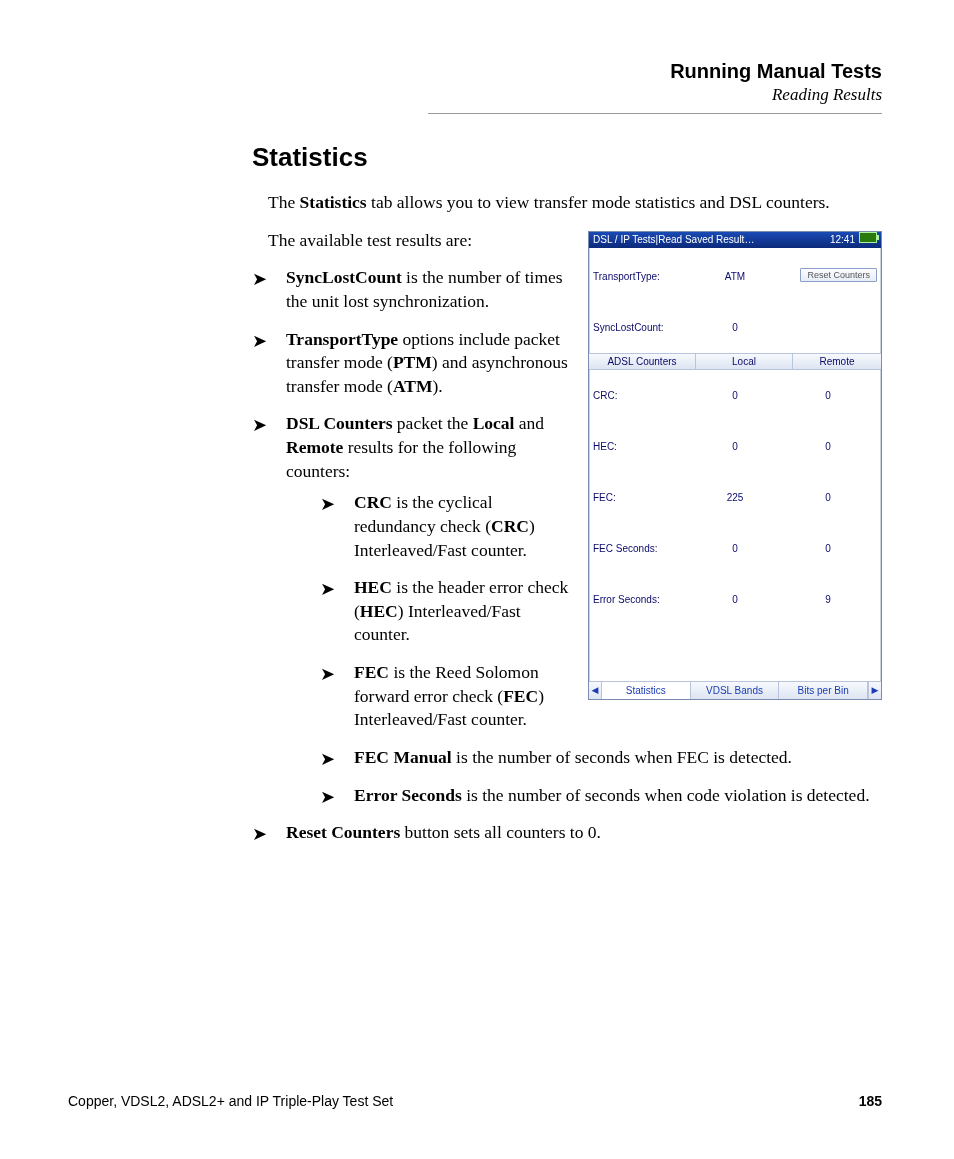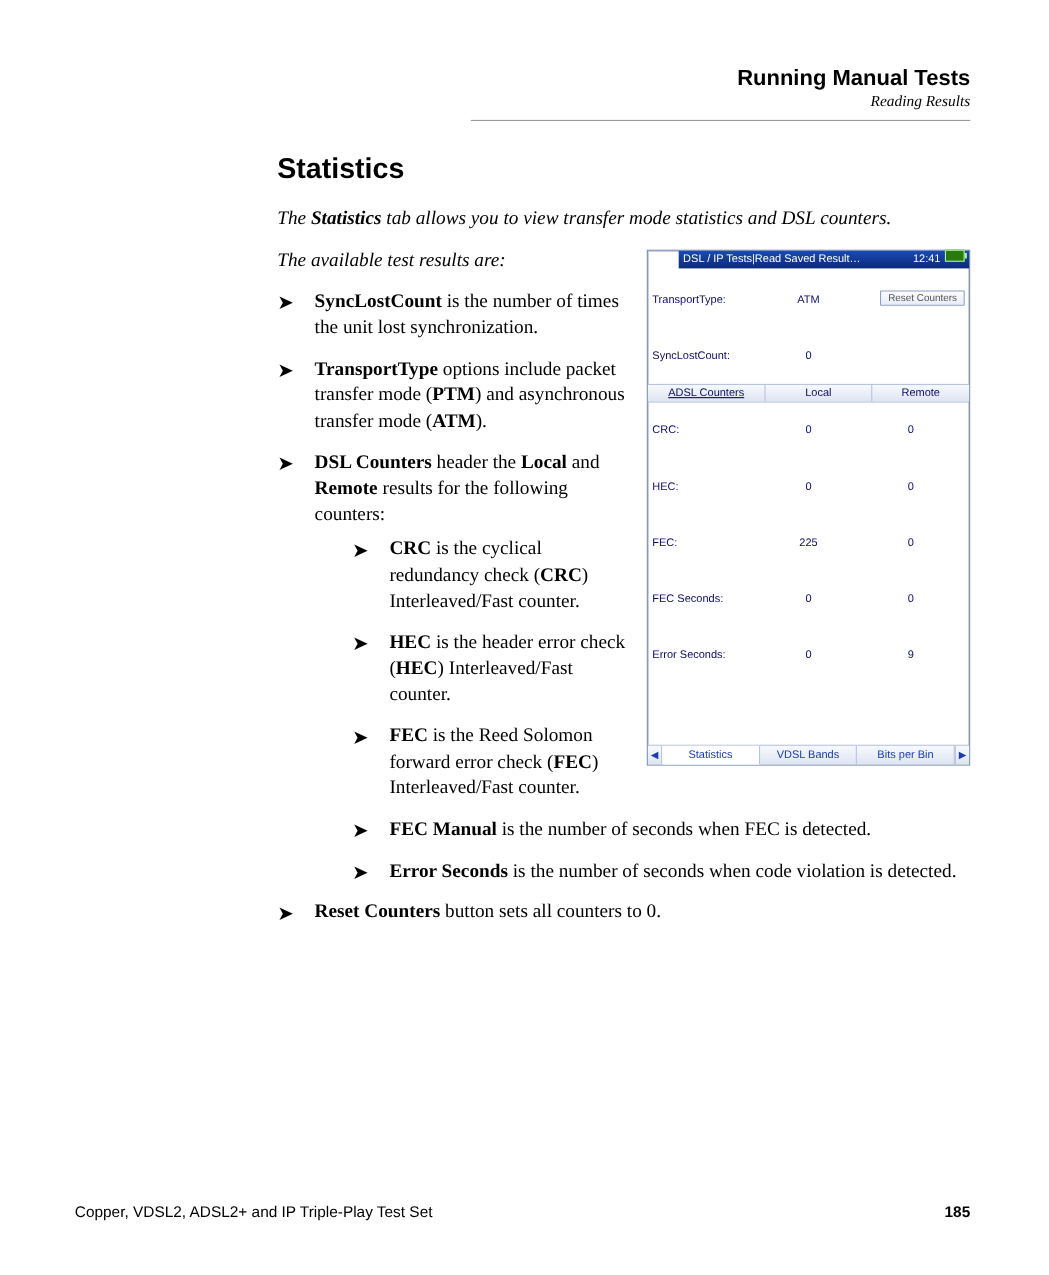--- a/index.html
+++ b/index.html
@@ -23,21 +23,21 @@
     text-align: right;
     margin-bottom: 8px;
   }
   .header-title {
     font-family: Arial, Helvetica, sans-serif;
     font-weight: bold;
     font-size: 20px;
   }
   .header-sub {
     font-style: italic;
-    font-size: 14px;
+    font-size: 17px;
     margin-top: 2px;
   }
   .hr {
     border: none;
     border-top: 1px solid #999;
     margin: 6px 0 28px 0;
     width: 56%;
     margin-left: auto;
   }
   .content {
@@ -45,22 +45,21 @@
   }
   .section-title {
     font-family: Arial, Helvetica, sans-serif;
     font-weight: bold;
     font-size: 26px;
     margin: 0 0 18px 0;
   }
   .para {
     font-size: 17.5px;
     line-height: 1.35;
-    margin: 0 0 14px 0;
-    font-style: italic;
+    margin: 0 0 14px 16px;
   }
   .bold { font-weight: bold; }
   .bullet-list {
     list-style: none;
     padding: 0;
     margin: 0;
   }
   .bullet-list > li {
     position: relative;
     padding-left: 34px;
@@ -113,21 +112,20 @@
     background: #0b2a7a;
     background: linear-gradient(#1a4ab5, #0b2a7a);
     color: #fff;
     height: 16px;
     line-height: 16px;
     padding: 0 4px;
     font-size: 10px;
     display: flex;
     justify-content: space-between;
     align-items: center;
-    margin-left: 28px;
   }
   .scr-titlebar .batt {
     display: inline-block;
     width: 16px;
     height: 9px;
     border: 1px solid #aef0a0;
     position: relative;
     margin-left: 4px;
     background: #2a7a0b;
   }
@@ -171,21 +169,21 @@
     border-bottom: 1px solid #b8c4db;
     font-size: 10px;
     color: #0a0a6a;
   }
   .scr-header-row > div {
     padding: 2px 4px;
     text-align: center;
     border-right: 1px solid #b8c4db;
   }
   .scr-header-row > div:last-child { border-right: none; }
-  .scr-col-a { width: 98px; text-align: center; text-decoration: underline; }
+  .scr-col-a { width: 98px; text-align: center; }
   .scr-col-b { width: 88px; }
   .scr-col-c { flex: 1; }
   .scr-spacer { height: 56px; }
   .scr-tabs {
     display: flex;
     border-top: 1px solid #b8c4db;
     background: linear-gradient(#f7f9fd, #dde5f2);
     font-size: 10px;
     color: #1a3bb5;
     align-items: stretch;
@@ -299,21 +297,21 @@
     <p class="para">The available test results are:</p>
 
     <ul class="bullet-list">
       <li class="narrow">
         <span class="bold">SyncLostCount</span><span> is the number of times the unit lost synchronization.</span>
       </li>
       <li class="narrow">
         <span class="bold">TransportType</span><span> options include packet transfer mode (</span><span class="bold">PTM</span><span>) and asynchronous transfer mode (</span><span class="bold">ATM</span><span>).</span>
       </li>
       <li>
-        <span class="bold">DSL Counters</span><span> header the </span><span class="bold">Local</span><span> and </span><span class="bold">Remote</span><span> results for the following counters:</span>
+        <span class="bold">DSL Counters</span><span> packet the </span><span class="bold">Local</span><span> and </span><span class="bold">Remote</span><span> results for the following counters:</span>
         <ul class="sublist">
           <li><span class="bold">CRC</span><span> is the cyclical redundancy check (</span><span class="bold">CRC</span><span>) Interleaved/Fast counter.</span></li>
           <li><span class="bold">HEC</span><span> is the header error check (</span><span class="bold">HEC</span><span>) Interleaved/Fast counter.</span></li>
           <li><span class="bold">FEC</span><span> is the Reed Solomon forward error check (</span><span class="bold">FEC</span><span>) Interleaved/Fast counter.</span></li>
           <li><span class="bold">FEC Manual</span><span> is the number of seconds when FEC is detected.</span></li>
           <li><span class="bold">Error Seconds</span><span> is the number of seconds when code violation is detected.</span></li>
         </ul>
       </li>
       <li>
         <span class="bold">Reset Counters</span><span> button sets all counters to 0.</span>

